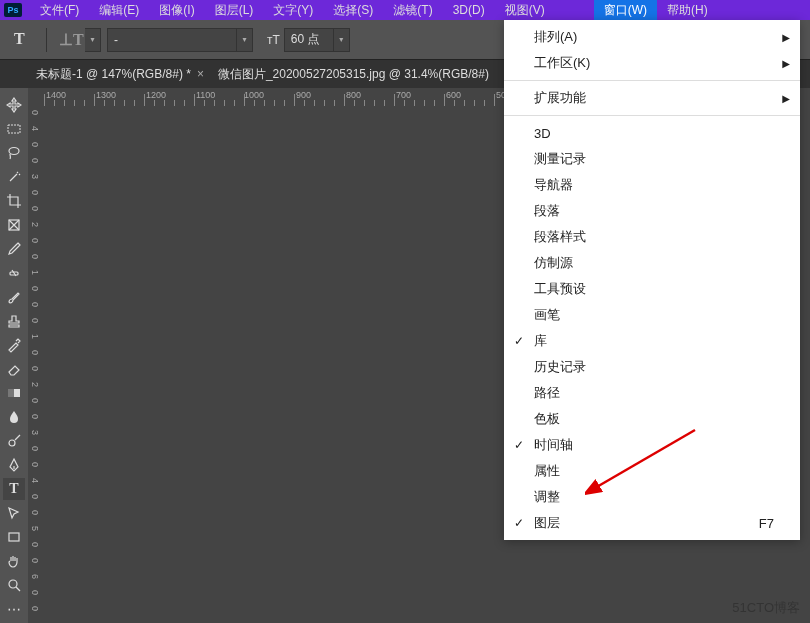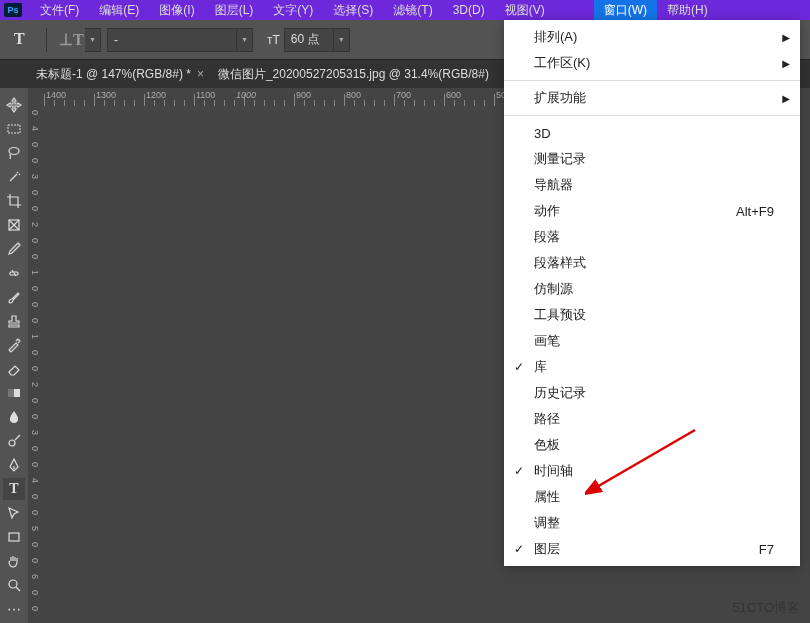--- a/index.html
+++ b/index.html
@@ -216,21 +216,21 @@
         <div class="tick" style="left: 136px;"></div>
         <div class="tick" style="left: 146px;"></div>
         <div class="tick" style="left: 156px;"></div>
         <div class="tick major" style="left: 166px;"></div>
         <div class="tick-label" style="left: 168px;">1100</div>
         <div class="tick" style="left: 176px;"></div>
         <div class="tick" style="left: 186px;"></div>
         <div class="tick" style="left: 196px;"></div>
         <div class="tick" style="left: 206px;"></div>
         <div class="tick major" style="left: 216px;"></div>
-        <div class="tick-label" style="left: 208px; font-style: italic;">1000</div>
+        <div class="tick-label" style="left: 216px;">1000</div>
         <div class="tick" style="left: 226px;"></div>
         <div class="tick" style="left: 236px;"></div>
         <div class="tick" style="left: 246px;"></div>
         <div class="tick" style="left: 256px;"></div>
         <div class="tick major" style="left: 266px;"></div>
         <div class="tick-label" style="left: 268px;">900</div>
         <div class="tick" style="left: 276px;"></div>
         <div class="tick" style="left: 286px;"></div>
         <div class="tick" style="left: 296px;"></div>
         <div class="tick" style="left: 306px;"></div>
@@ -317,24 +317,20 @@
     <div class="dm-item">
       <span>3D</span>
     </div>
     <div class="dm-item">
       <span>测量记录</span>
     </div>
     <div class="dm-item">
       <span>导航器</span>
     </div>
     <div class="dm-item">
-      <span>动作</span>
-      <span class="shortcut">Alt+F9</span>
-    </div>
-    <div class="dm-item">
       <span>段落</span>
     </div>
     <div class="dm-item">
       <span>段落样式</span>
     </div>
     <div class="dm-item">
       <span>仿制源</span>
     </div>
     <div class="dm-item">
       <span>工具预设</span>

